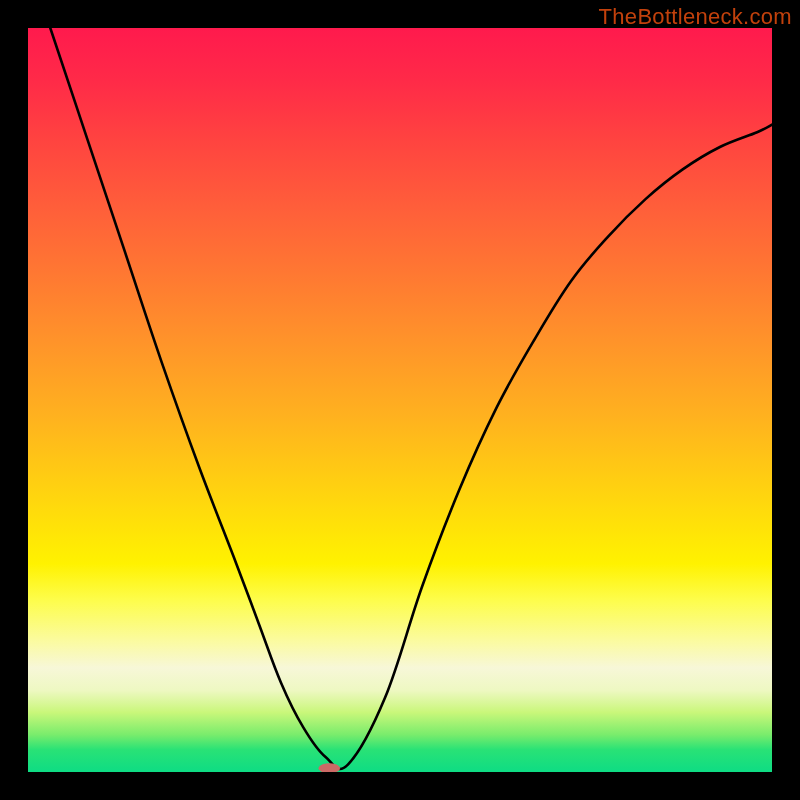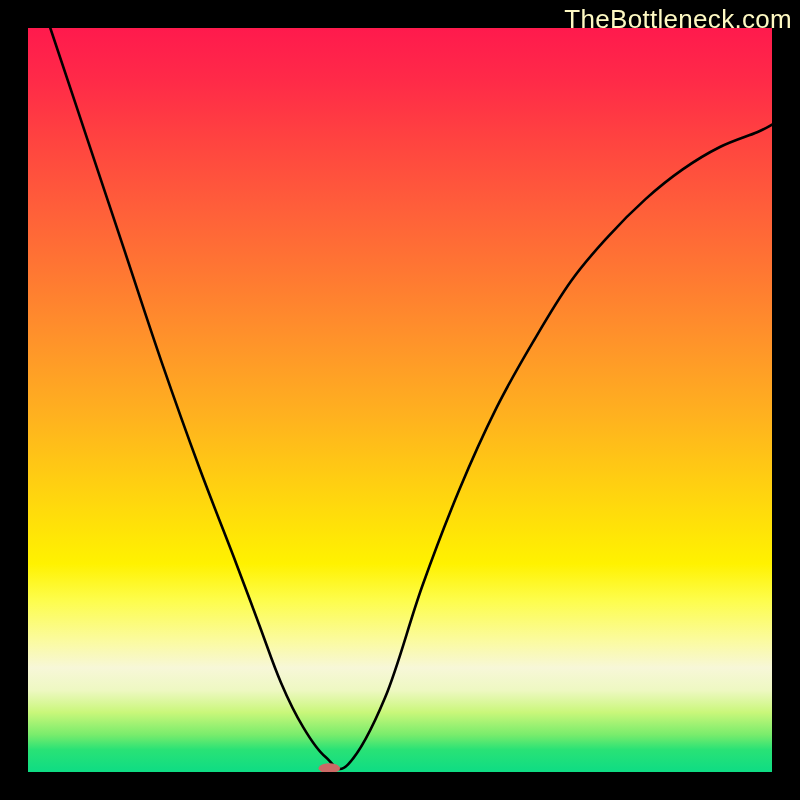--- a/index.html
+++ b/index.html
@@ -8,22 +8,22 @@
     height: 800px;
     background: #000;
     position: relative;
     font-family: Arial, Helvetica, sans-serif;
     overflow: hidden;
   }
   .watermark {
     position: absolute;
     top: 4px;
     right: 8px;
-    font-size: 26px;
-    color: #fef9c3;
+    font-size: 22px;
+    color: #c2410c;
     letter-spacing: 0.3px;
   }
   .frame {
     position: absolute;
     left: 28px;
     top: 28px;
     width: 744px;
     height: 744px;
     overflow: hidden; 
   }

